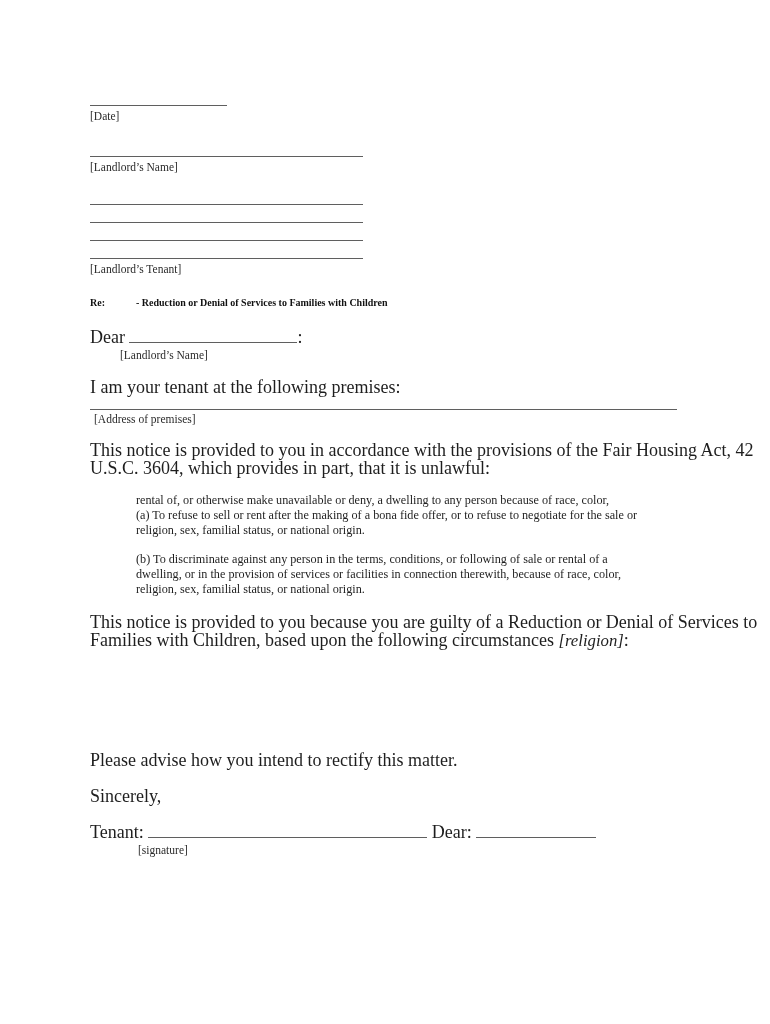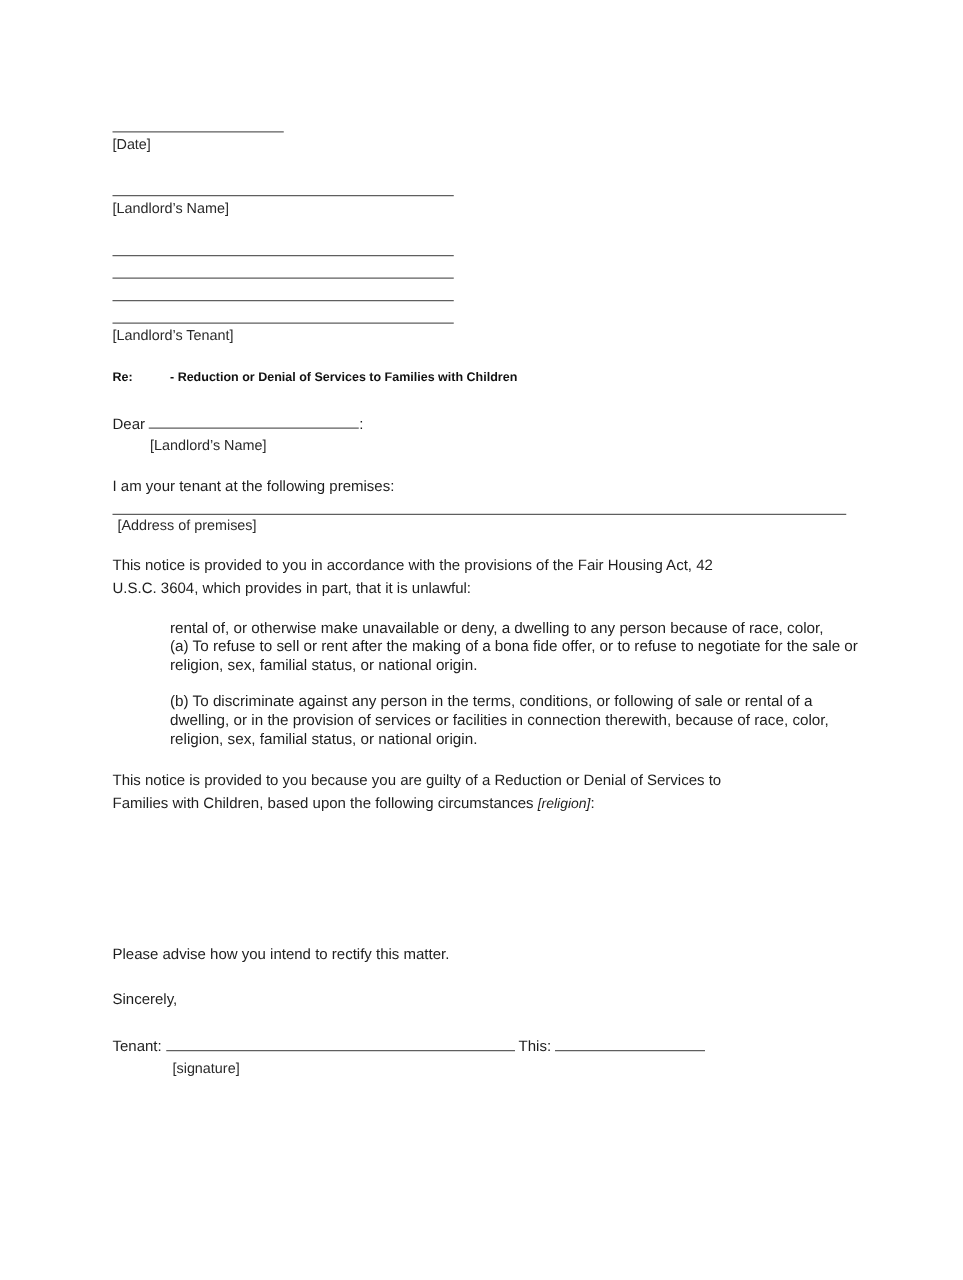--- a/index.html
+++ b/index.html
@@ -5,21 +5,21 @@
   html, body {
     margin: 0;
     padding: 0;
     background: #ffffff;
   }
   .page {
     position: relative;
     width: 770px;
     height: 1024px;
     background: #ffffff;
-    font-family: Liberation Sans, sans-serif;
+    font-family: Liberation Serif, serif;
     color: #1e1e1e;
     overflow: hidden;
   }
   .content {
     position: absolute;
     left: 90px;
     top: 0;
     width: 587px;
   }
   .rule {
@@ -29,21 +29,21 @@
   .rule.date-w   { width: 137px; }
   .rule.name-w   { width: 273px; }
   .rule.full-w   { width: 587px; }
   .small-label {
     font-size: 11.5px;
     line-height: 14px;
     margin-top: 3px;
     color: #2a2a2a;
   }
   .body-text {
-    font-size: 12px;
+    font-size: 18px;
     line-height: 17.5px;
   }
   .line { white-space: nowrap; }
   .subject {
     display: flex;
     font-weight: bold;
     font-size: 10px;
     line-height: 17px;
     margin-top: 18px;
     color: #111;
@@ -132,17 +132,17 @@
     </div>
 
     <div class="body-text m-para2">
       <div class="line">This notice is provided to you because you are guilty of a Reduction or Denial of Services to</div>
       <div class="line"><span>Families with Children, based upon the following circumstances </span><em class="describe">[religion]</em><span>:</span></div>
     </div>
 
     <div class="body-text m-advise">Please advise how you intend to rectify this matter.</div>
     <div class="body-text m-sincerely">Sincerely,</div>
 
-    <div class="body-text m-tenant-row"><span>Tenant:</span> <span class="blank sig-w"></span> <span>This:</span> <span class="blank date2-w"></span></div>
+    <div class="body-text m-tenant-row"><span>Tenant:</span> <span class="blank sig-w"></span> <span>Dear:</span> <span class="blank date2-w"></span></div>
     <div class="small-label m-sig-label">[signature]</div>
 
   </div>
 </div>
 
 </body></html>

